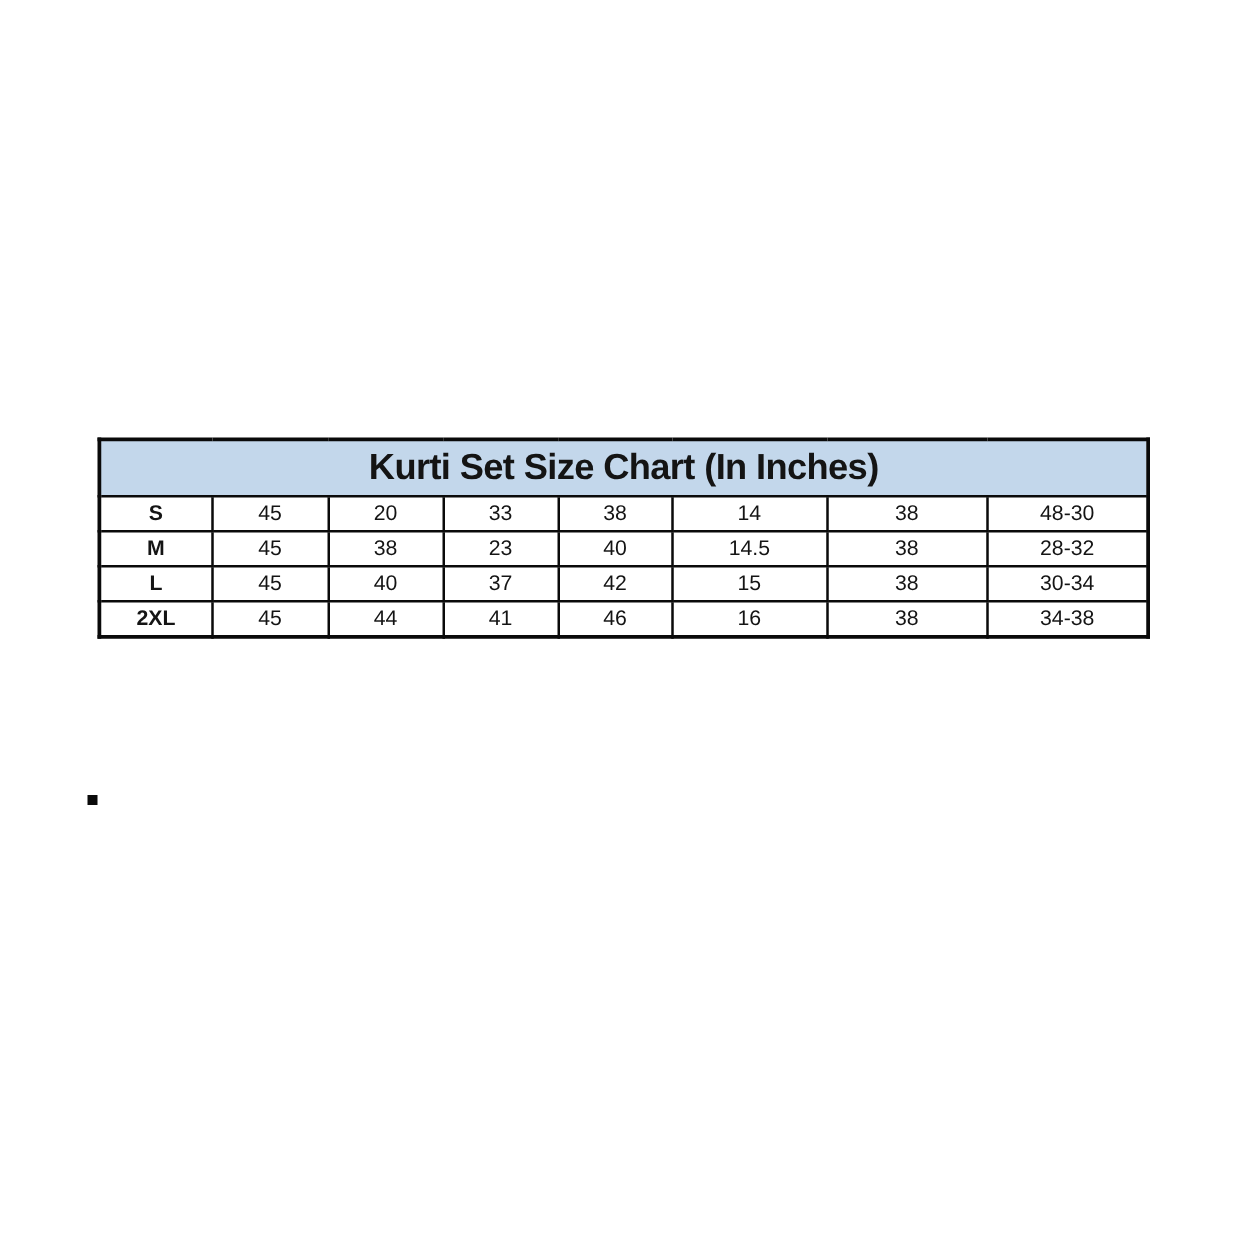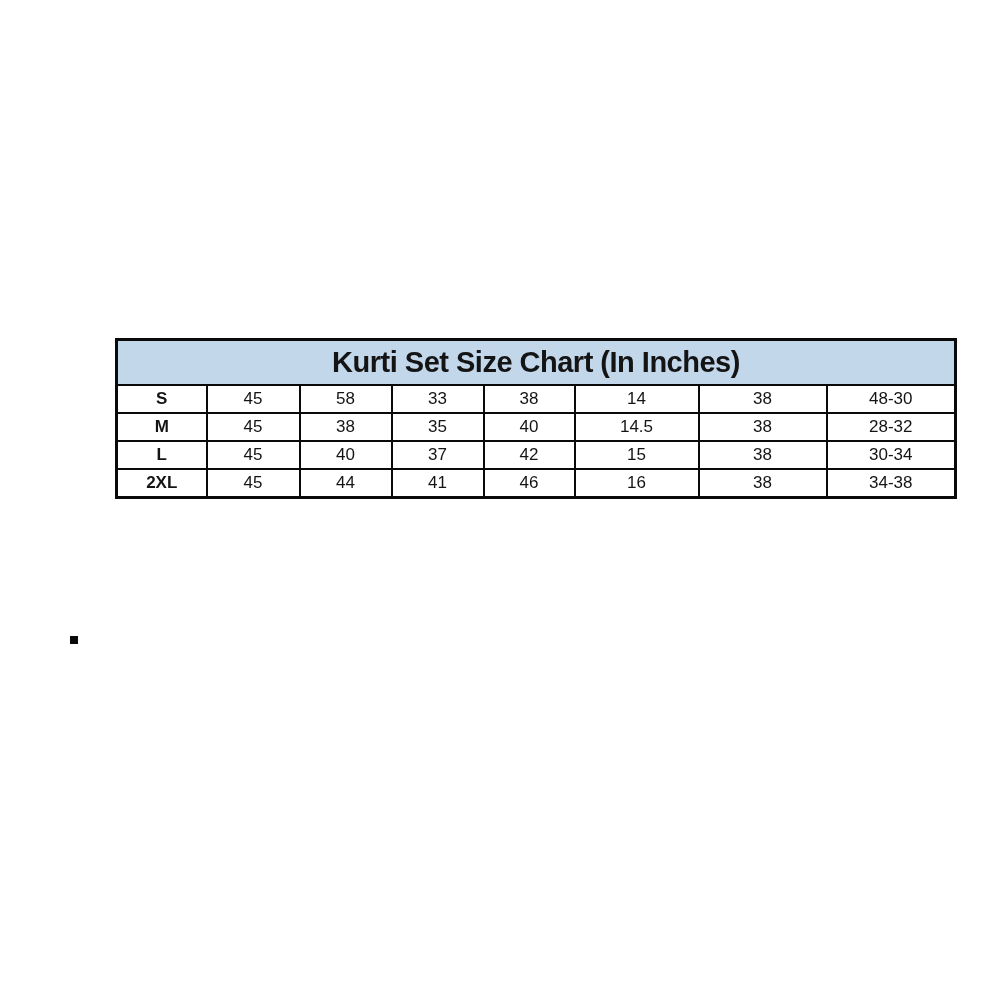--- a/index.html
+++ b/index.html
@@ -11,25 +11,24 @@
   .stage {
     position: relative;
     width: 1000px;
     height: 1000px;
     background: #ffffff;
     overflow: hidden;
   }
   table.size-table {
     position: absolute;
     left: 78px;
-    top: 338px;
+    top: 350px;
     border-collapse: collapse;
     table-layout: fixed;
     border: 3px solid #0a0a0a;
-    margin-left: 37px;
   }
   table.size-table td, table.size-table th {
     border: 2px solid #0a0a0a;
     padding: 0 2px;
     text-align: center;
     vertical-align: middle;
     color: #141414;
     overflow: hidden;
   }
   .title-cell {
@@ -81,32 +80,32 @@
       <col style="width:128px">
       <col style="width:129px">
     </colgroup>
     <tbody>
       <tr>
         <td class="title-cell" colspan="8">Kurti Set Size Chart (In Inches)</td>
       </tr>
       <tr>
         <td class="data-cell size-cell">S</td>
         <td class="data-cell">45</td>
-        <td class="data-cell">58</td>
+        <td class="data-cell">20</td>
         <td class="data-cell">33</td>
         <td class="data-cell">38</td>
         <td class="data-cell">14</td>
         <td class="data-cell">38</td>
         <td class="data-cell">48-30</td>
       </tr>
       <tr>
         <td class="data-cell size-cell">M</td>
         <td class="data-cell">45</td>
         <td class="data-cell">38</td>
-        <td class="data-cell">35</td>
+        <td class="data-cell">23</td>
         <td class="data-cell">40</td>
         <td class="data-cell">14.5</td>
         <td class="data-cell">38</td>
         <td class="data-cell">28-32</td>
       </tr>
       <tr>
         <td class="data-cell size-cell">L</td>
         <td class="data-cell">45</td>
         <td class="data-cell">40</td>
         <td class="data-cell">37</td>

